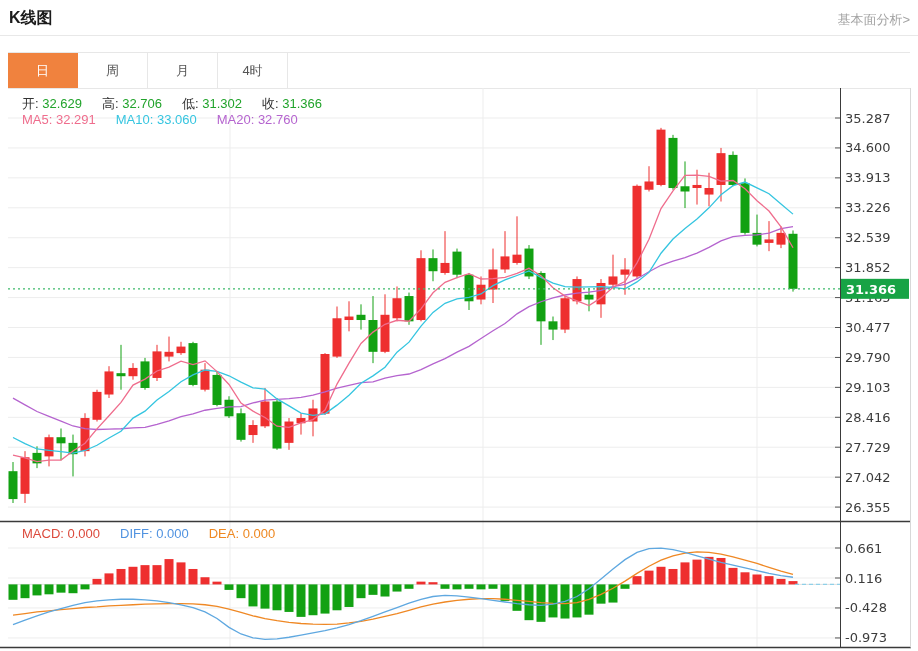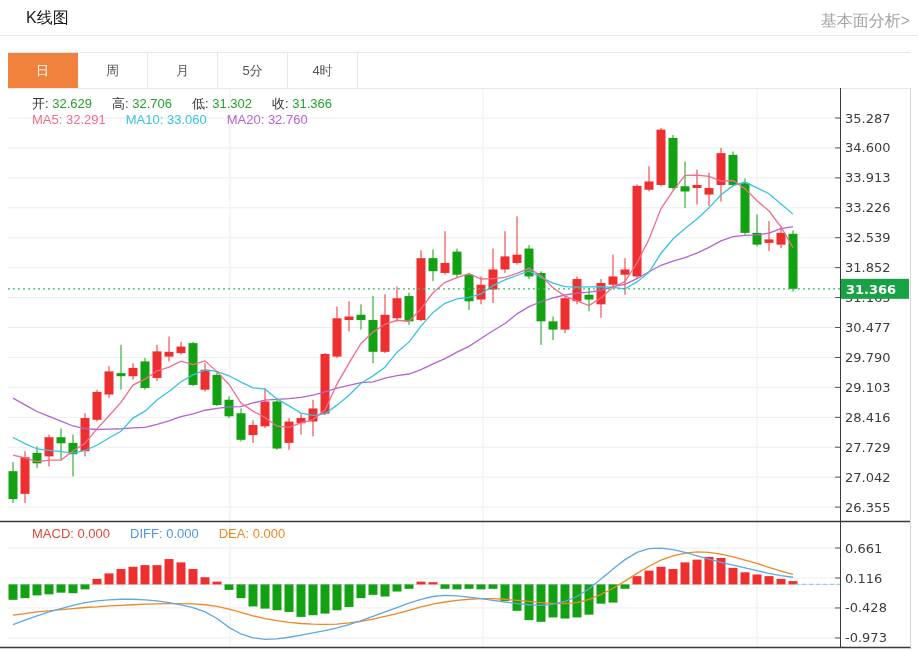--- a/index.html
+++ b/index.html
@@ -1,45 +1,44 @@
 <!DOCTYPE html>
 <html><head>
 <meta charset="utf-8">
 <style>
   html,body{margin:0;padding:0;background:#fff;}
   .stage{position:relative;width:918px;height:651px;background:#fff;overflow:hidden;
          font-family:"Liberation Sans",sans-serif;}
   .hdr{position:absolute;top:0;left:0;width:918px;height:35px;border-bottom:1px solid #e8e8e8;}
-  .hdr-title{position:absolute;left:26px;top:8px;font-size:16px;font-weight:normal;color:#1b1b1b;}
-  .hdr-link{position:absolute;right:8px;top:11px;font-size:16px;color:#a3a3a3;cursor:pointer;}
+  .hdr-title{position:absolute;left:9px;top:8px;font-size:16px;font-weight:bold;color:#1b1b1b;}
+  .hdr-link{position:absolute;right:8px;top:11px;font-size:13px;color:#a3a3a3;cursor:pointer;}
   .tabbar{position:absolute;top:52px;left:8px;width:902px;height:35px;display:flex;
           border-top:1px solid #e7e7e7;border-bottom:1px solid #e7e7e7;}
   .tab{width:70px;height:35px;line-height:35px;text-align:center;font-size:13px;color:#555;
        border-right:1px solid #e7e7e7;background:#fff;cursor:pointer;box-sizing:border-box;}
   .tab.active{background:#f0823e;color:#fff;border-right:1px solid #f0823e;}
-  .legend-row{position:absolute;left:32px;font-size:13px;white-space:nowrap;z-index:3;}
+  .legend-row{position:absolute;left:22px;font-size:13px;white-space:nowrap;z-index:3;}
   .legend-row .lbl{color:#333;}
   .legend-row .item{margin-right:20px;}
   #chart-svg{position:absolute;top:0;left:0;z-index:1;}
   text{font-family:"DejaVu Sans","Liberation Sans",sans-serif;}
 </style>
 </head>
 <body>
 
 <div class="stage">
   <div class="hdr">
     <span class="hdr-title">K线图</span>
     <span class="hdr-link">基本面分析&gt;</span>
   </div>
 
   <div class="tabbar" id="tabbar">
       <div class="tab active">日</div>
       <div class="tab">周</div>
       <div class="tab">月</div>
-      <div class="tab">5分</div>
       <div class="tab">4时</div>
     </div>
 
   <svg id="chart-svg" width="918" height="651">
       <line x1="8" y1="118" x2="840" y2="118" stroke="#ededed" stroke-width="1"></line>
       <line x1="835" y1="118" x2="841" y2="118" stroke="#555" stroke-width="1"></line>
       <text x="845" y="122.5" font-size="13" fill="#3c3c3c">35.287</text>
       <line x1="8" y1="147.93" x2="840" y2="147.93" stroke="#ededed" stroke-width="1"></line>
       <line x1="835" y1="147.93" x2="841" y2="147.93" stroke="#555" stroke-width="1"></line>
       <text x="845" y="152.43" font-size="13" fill="#3c3c3c">34.600</text>

